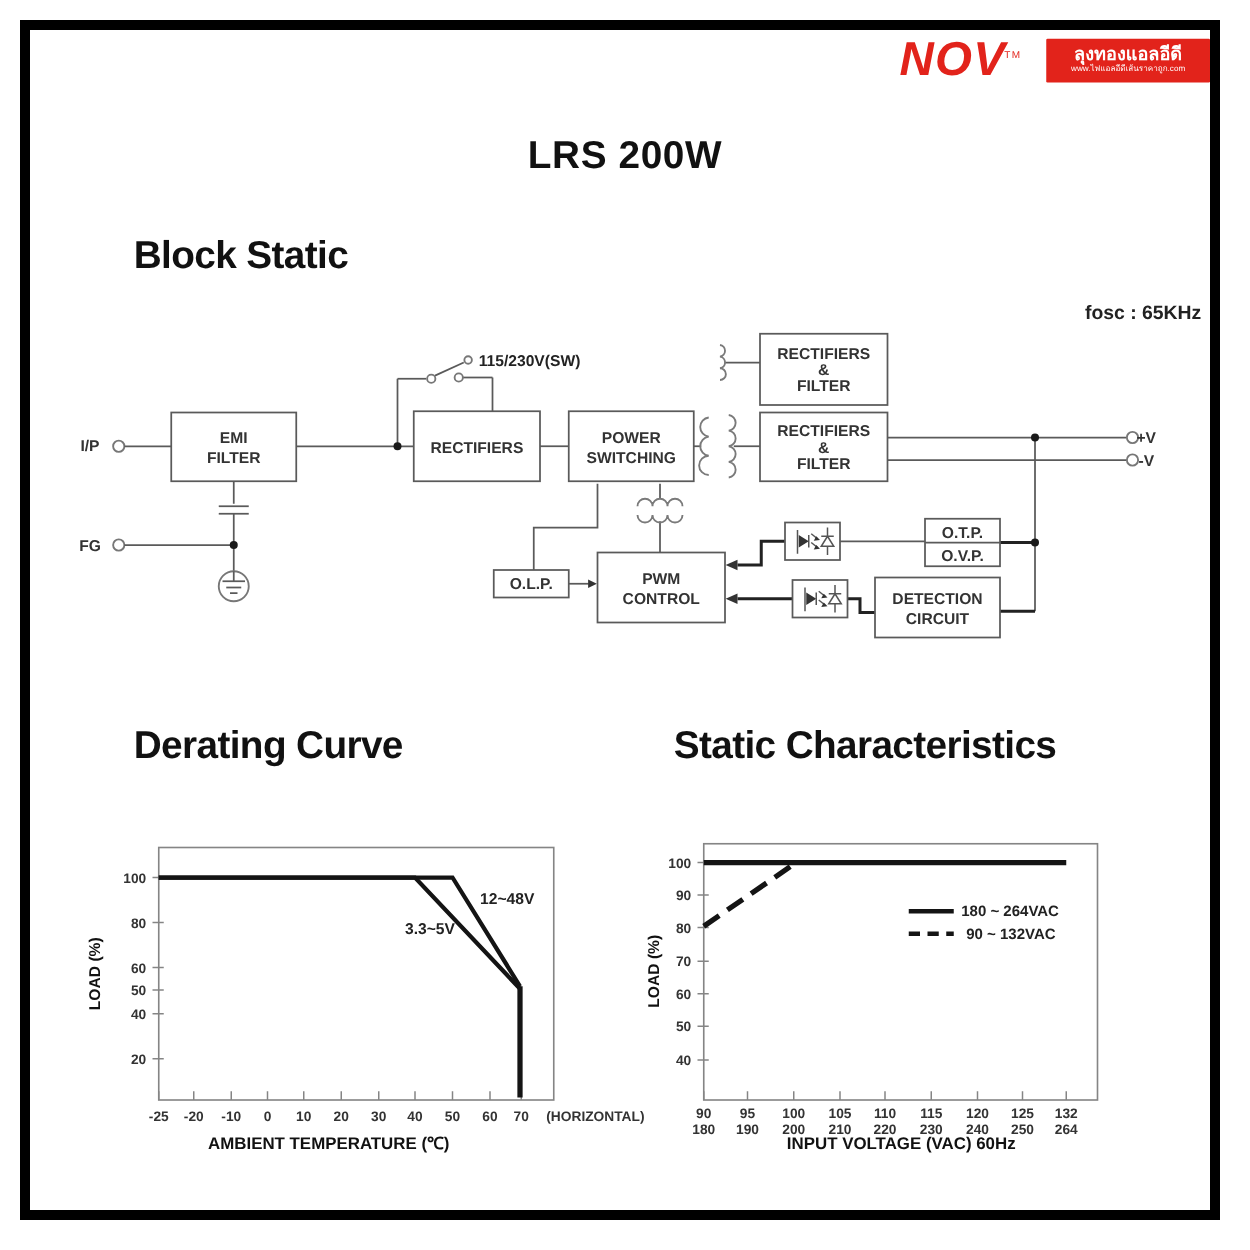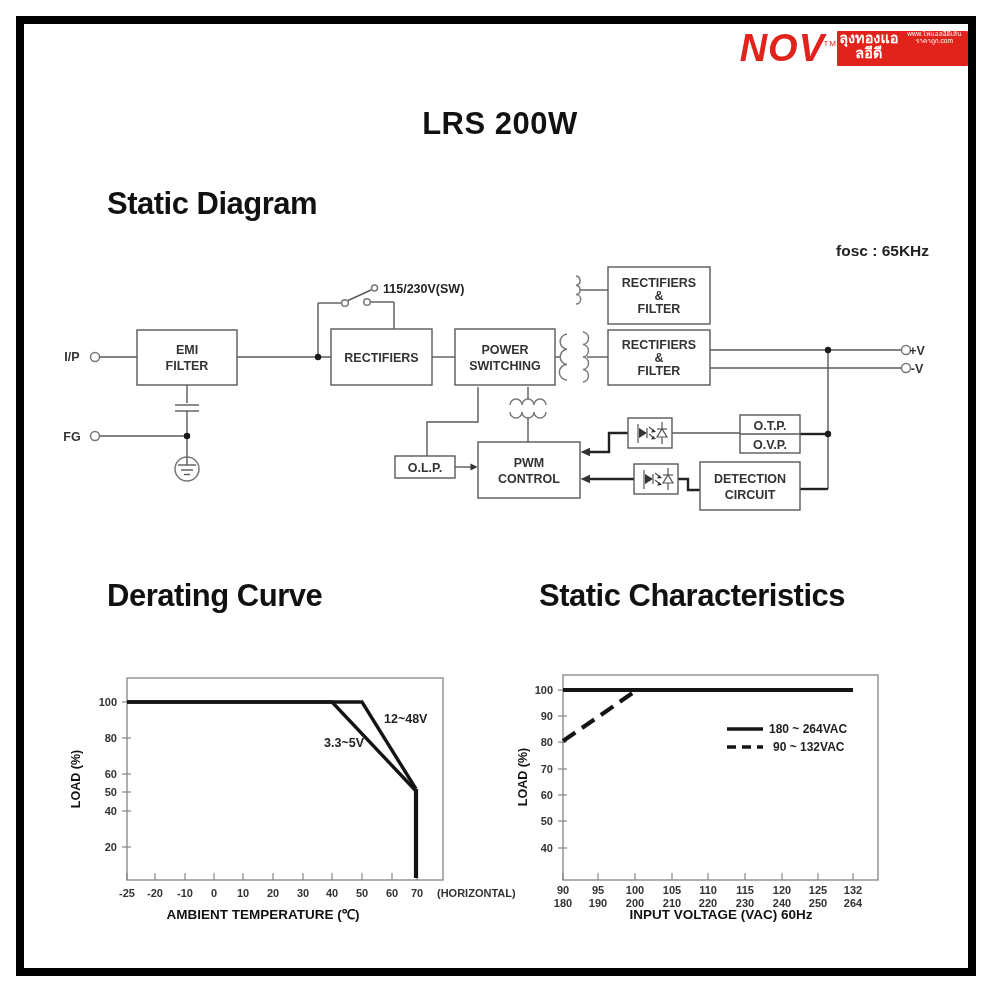--- a/index.html
+++ b/index.html
@@ -1,34 +1,34 @@
 <!DOCTYPE html>
 <html><head>
 <meta charset="utf-8">
 <style>
   html,body{margin:0;padding:0;background:#fff;}
   .page{position:relative;width:1000px;height:1000px;background:#fff;overflow:hidden;
         font-family:"Liberation Sans",sans-serif;color:#111;}
   .frame{position:absolute;left:16px;top:16px;width:960px;height:960px;
          border:8px solid #000;box-sizing:border-box;}
-  .logo{position:absolute;top:31px;right:32px;display:flex;align-items:flex-start;gap:4px;}
+  .logo{position:absolute;top:31px;right:32px;display:flex;align-items:flex-start;gap:24px;}
   .logo-brand{font-style:italic;font-weight:900;font-size:38px;line-height:34px;
               letter-spacing:1px;position:relative;padding-right:8px;}
   .logo-tm{position:absolute;top:-4px;right:-4px;font-size:8px;font-style:normal;font-weight:400;}
   .logo-box{width:131px;height:35px;color:#fff;text-align:center;display:flex;
-            flex-direction:row;justify-content:center;line-height:1.05;border-radius:1px;}
+            flex-direction:column;justify-content:center;line-height:1.05;border-radius:1px;}
   .logo-thai{font-size:14.5px;font-weight:700;}
   .logo-sub{font-size:6.5px;}
   .page-title{position:absolute;left:0;top:106px;width:1000px;text-align:center;
               font-size:31px;font-weight:700;letter-spacing:0.5px;}
   .section-heading{position:absolute;font-size:31px;font-weight:700;letter-spacing:-0.5px;}
   #h-block{left:107px;top:186px;}
   #h-derating{left:107px;top:578px;}
   #h-static{left:539px;top:578px;}
-  .fosc{position:absolute;left:836px;top:242px;font-size:15.5px;font-weight:600;color:#222;}
+  .fosc{position:absolute;left:868px;top:242px;font-size:15.5px;font-weight:600;color:#222;}
   svg.canvas{position:absolute;left:0;top:0;width:1000px;height:1000px;}
   
   .wire{stroke:#5a5a5a;stroke-width:1.4;fill:none;}
   .wire-thick{stroke:#222;stroke-width:2.4;fill:none;}
   .bbox{fill:#fff;stroke:#5a5a5a;stroke-width:1.4;}
   .btext{font-family:"Liberation Sans",sans-serif;font-size:12.5px;font-weight:700;
          fill:#333;text-anchor:middle;}
   .term{fill:#fff;stroke:#777;stroke-width:1.5;}
   .dot{fill:#1a1a1a;stroke:none;}
   .coil{stroke:#7a7a7a;stroke-width:1.5;fill:none;}
@@ -55,21 +55,21 @@
     <div class="logo-brand" style="color:#e2231b">
       <span>NOV</span><span class="logo-tm">TM</span>
     </div>
     <div class="logo-box" style="background:#e2231b">
       <div class="logo-thai">ลุงทองแอลอีดี</div>
       <div class="logo-sub">www.ไฟแอลอีดีเส้นราคาถูก.com</div>
     </div>
   </div>
 
   <div class="page-title">LRS 200W</div>
-  <div class="section-heading" id="h-block">Static Diagram</div>
+  <div class="section-heading" id="h-block">Block Static</div>
   <div class="fosc">fosc : 65KHz</div>
   <div class="section-heading" id="h-static">Static Characteristics</div>
   <div class="section-heading" id="h-derating">Derating Curve</div>
 
   <svg class="canvas" viewBox="0 0 1000 1000">
     <defs>
       <g id="opto-internals">
         <line class="opt" x1="638" y1="424" x2="638" y2="443"></line>
         <polygon class="optf" points="639,428 647,433 639,438"></polygon>
         <line class="opt" x1="647" y1="428" x2="647" y2="438"></line>

